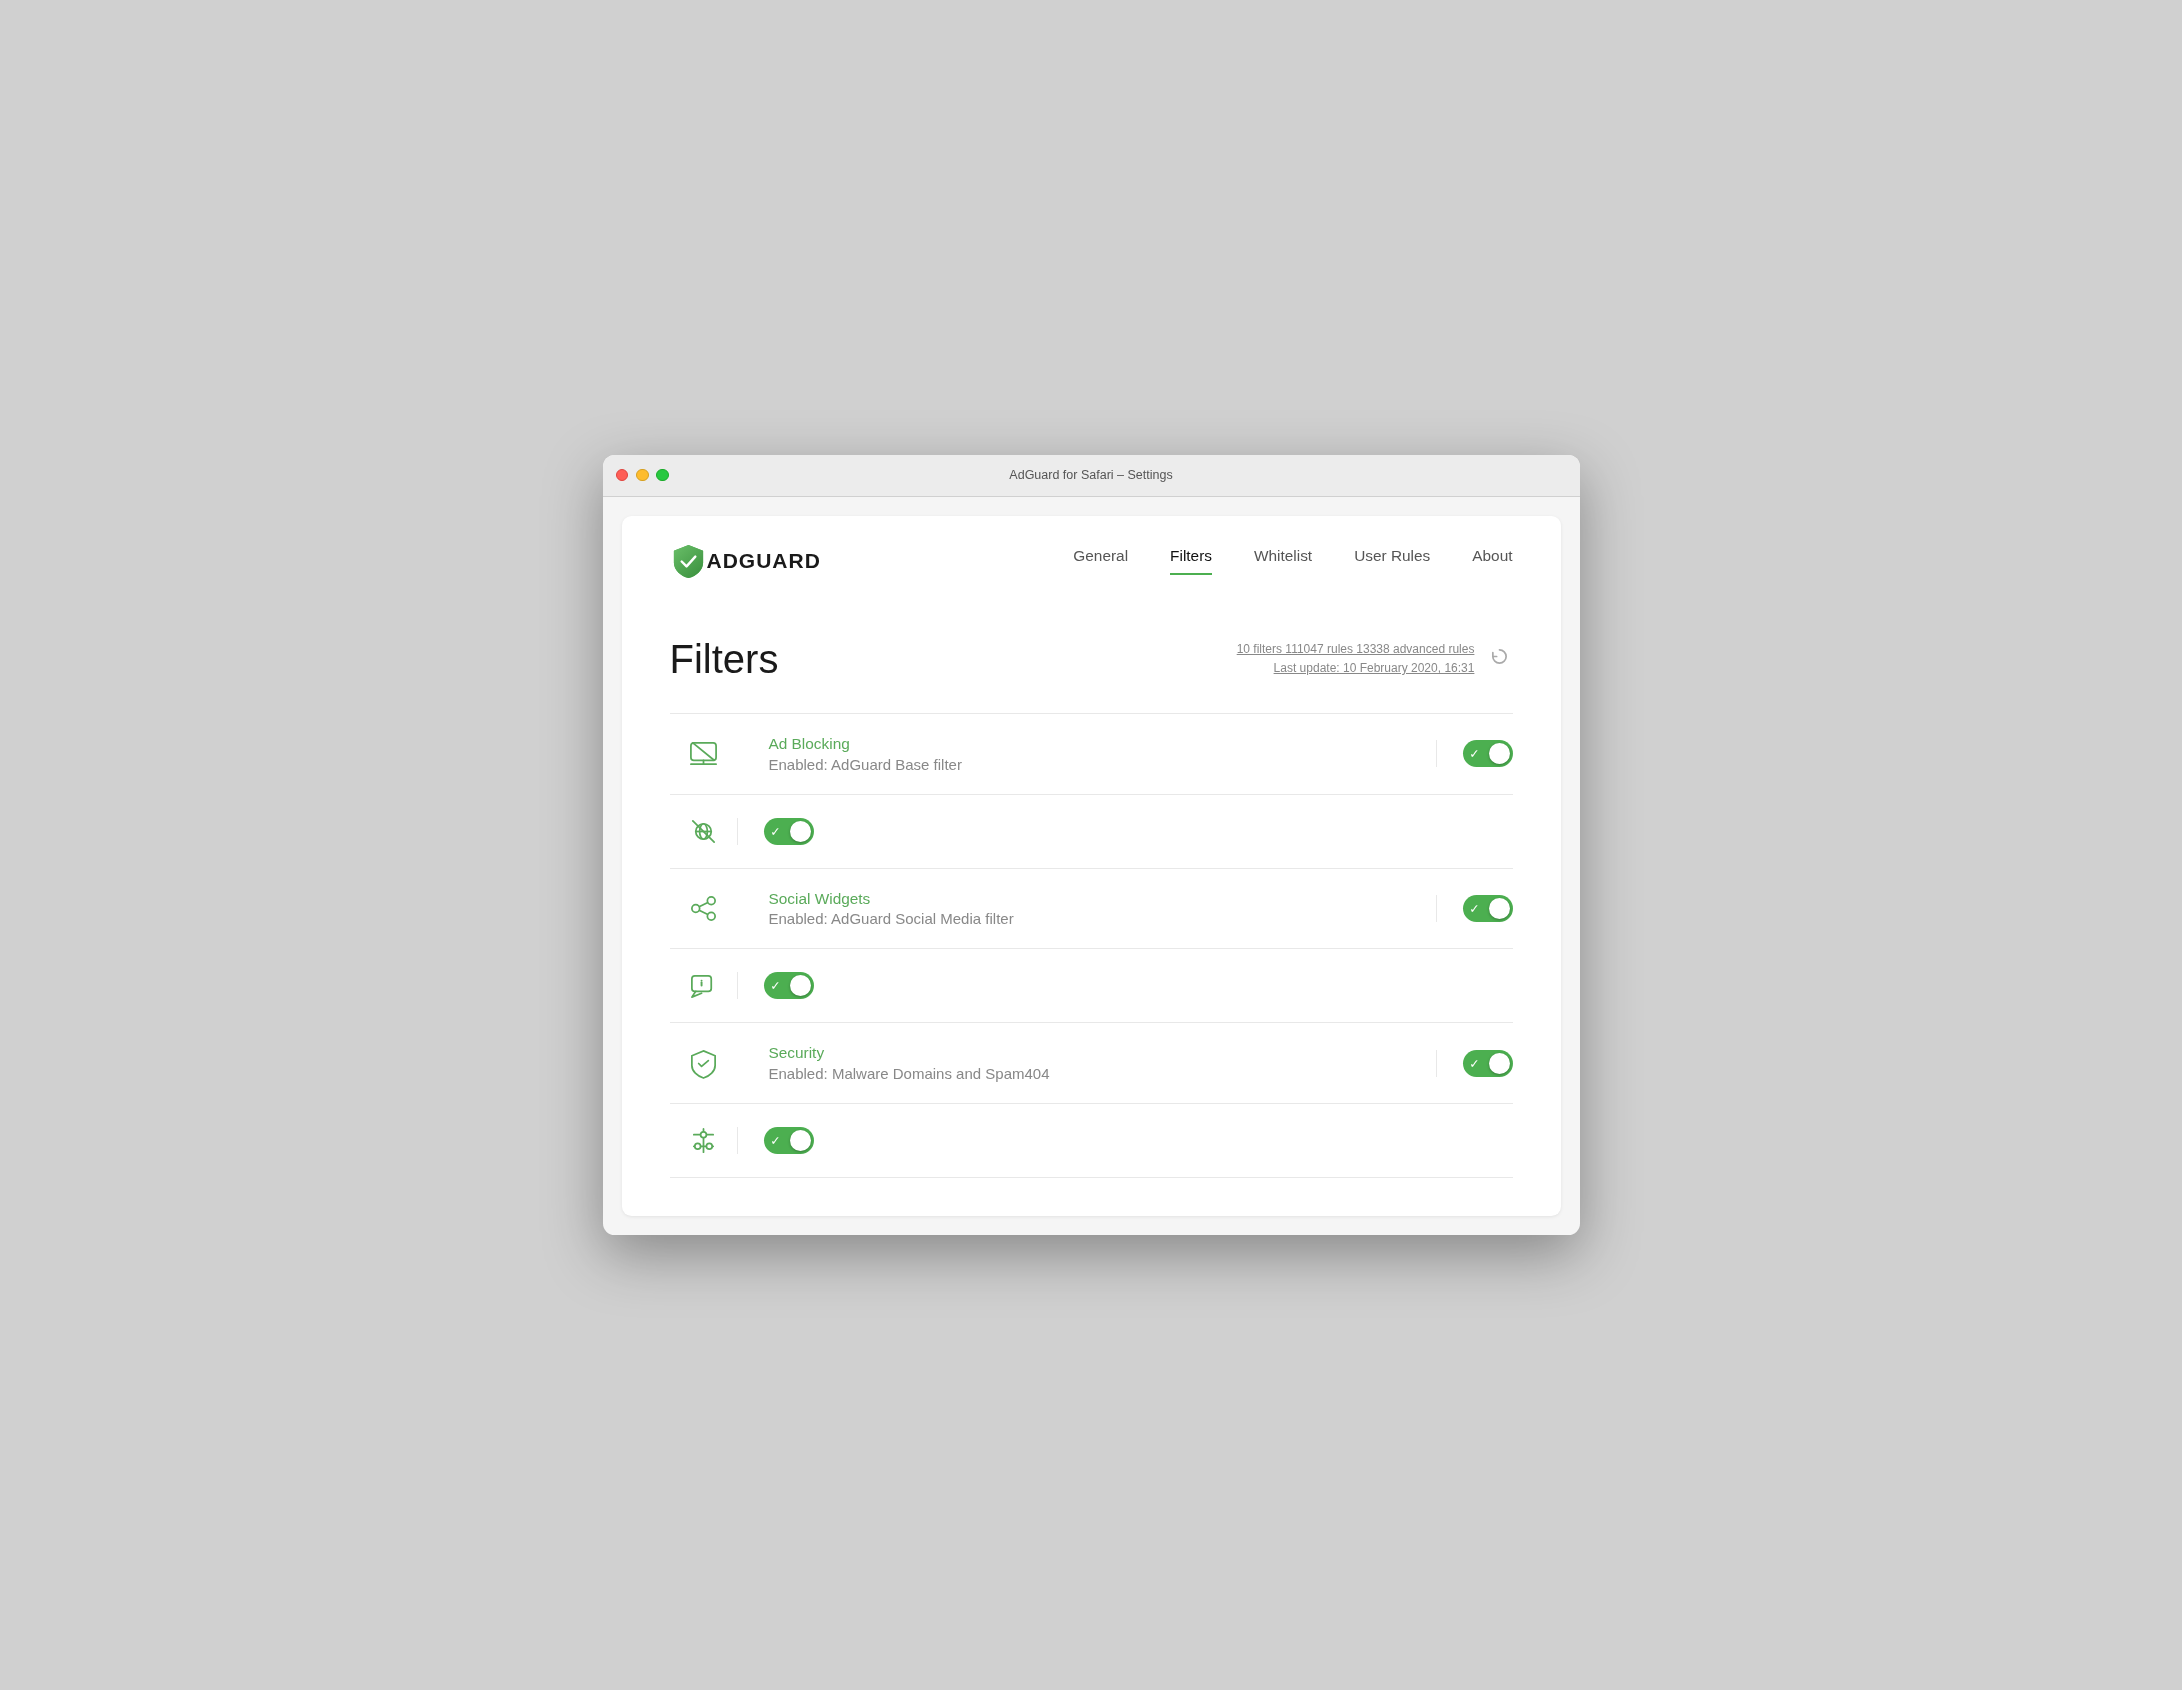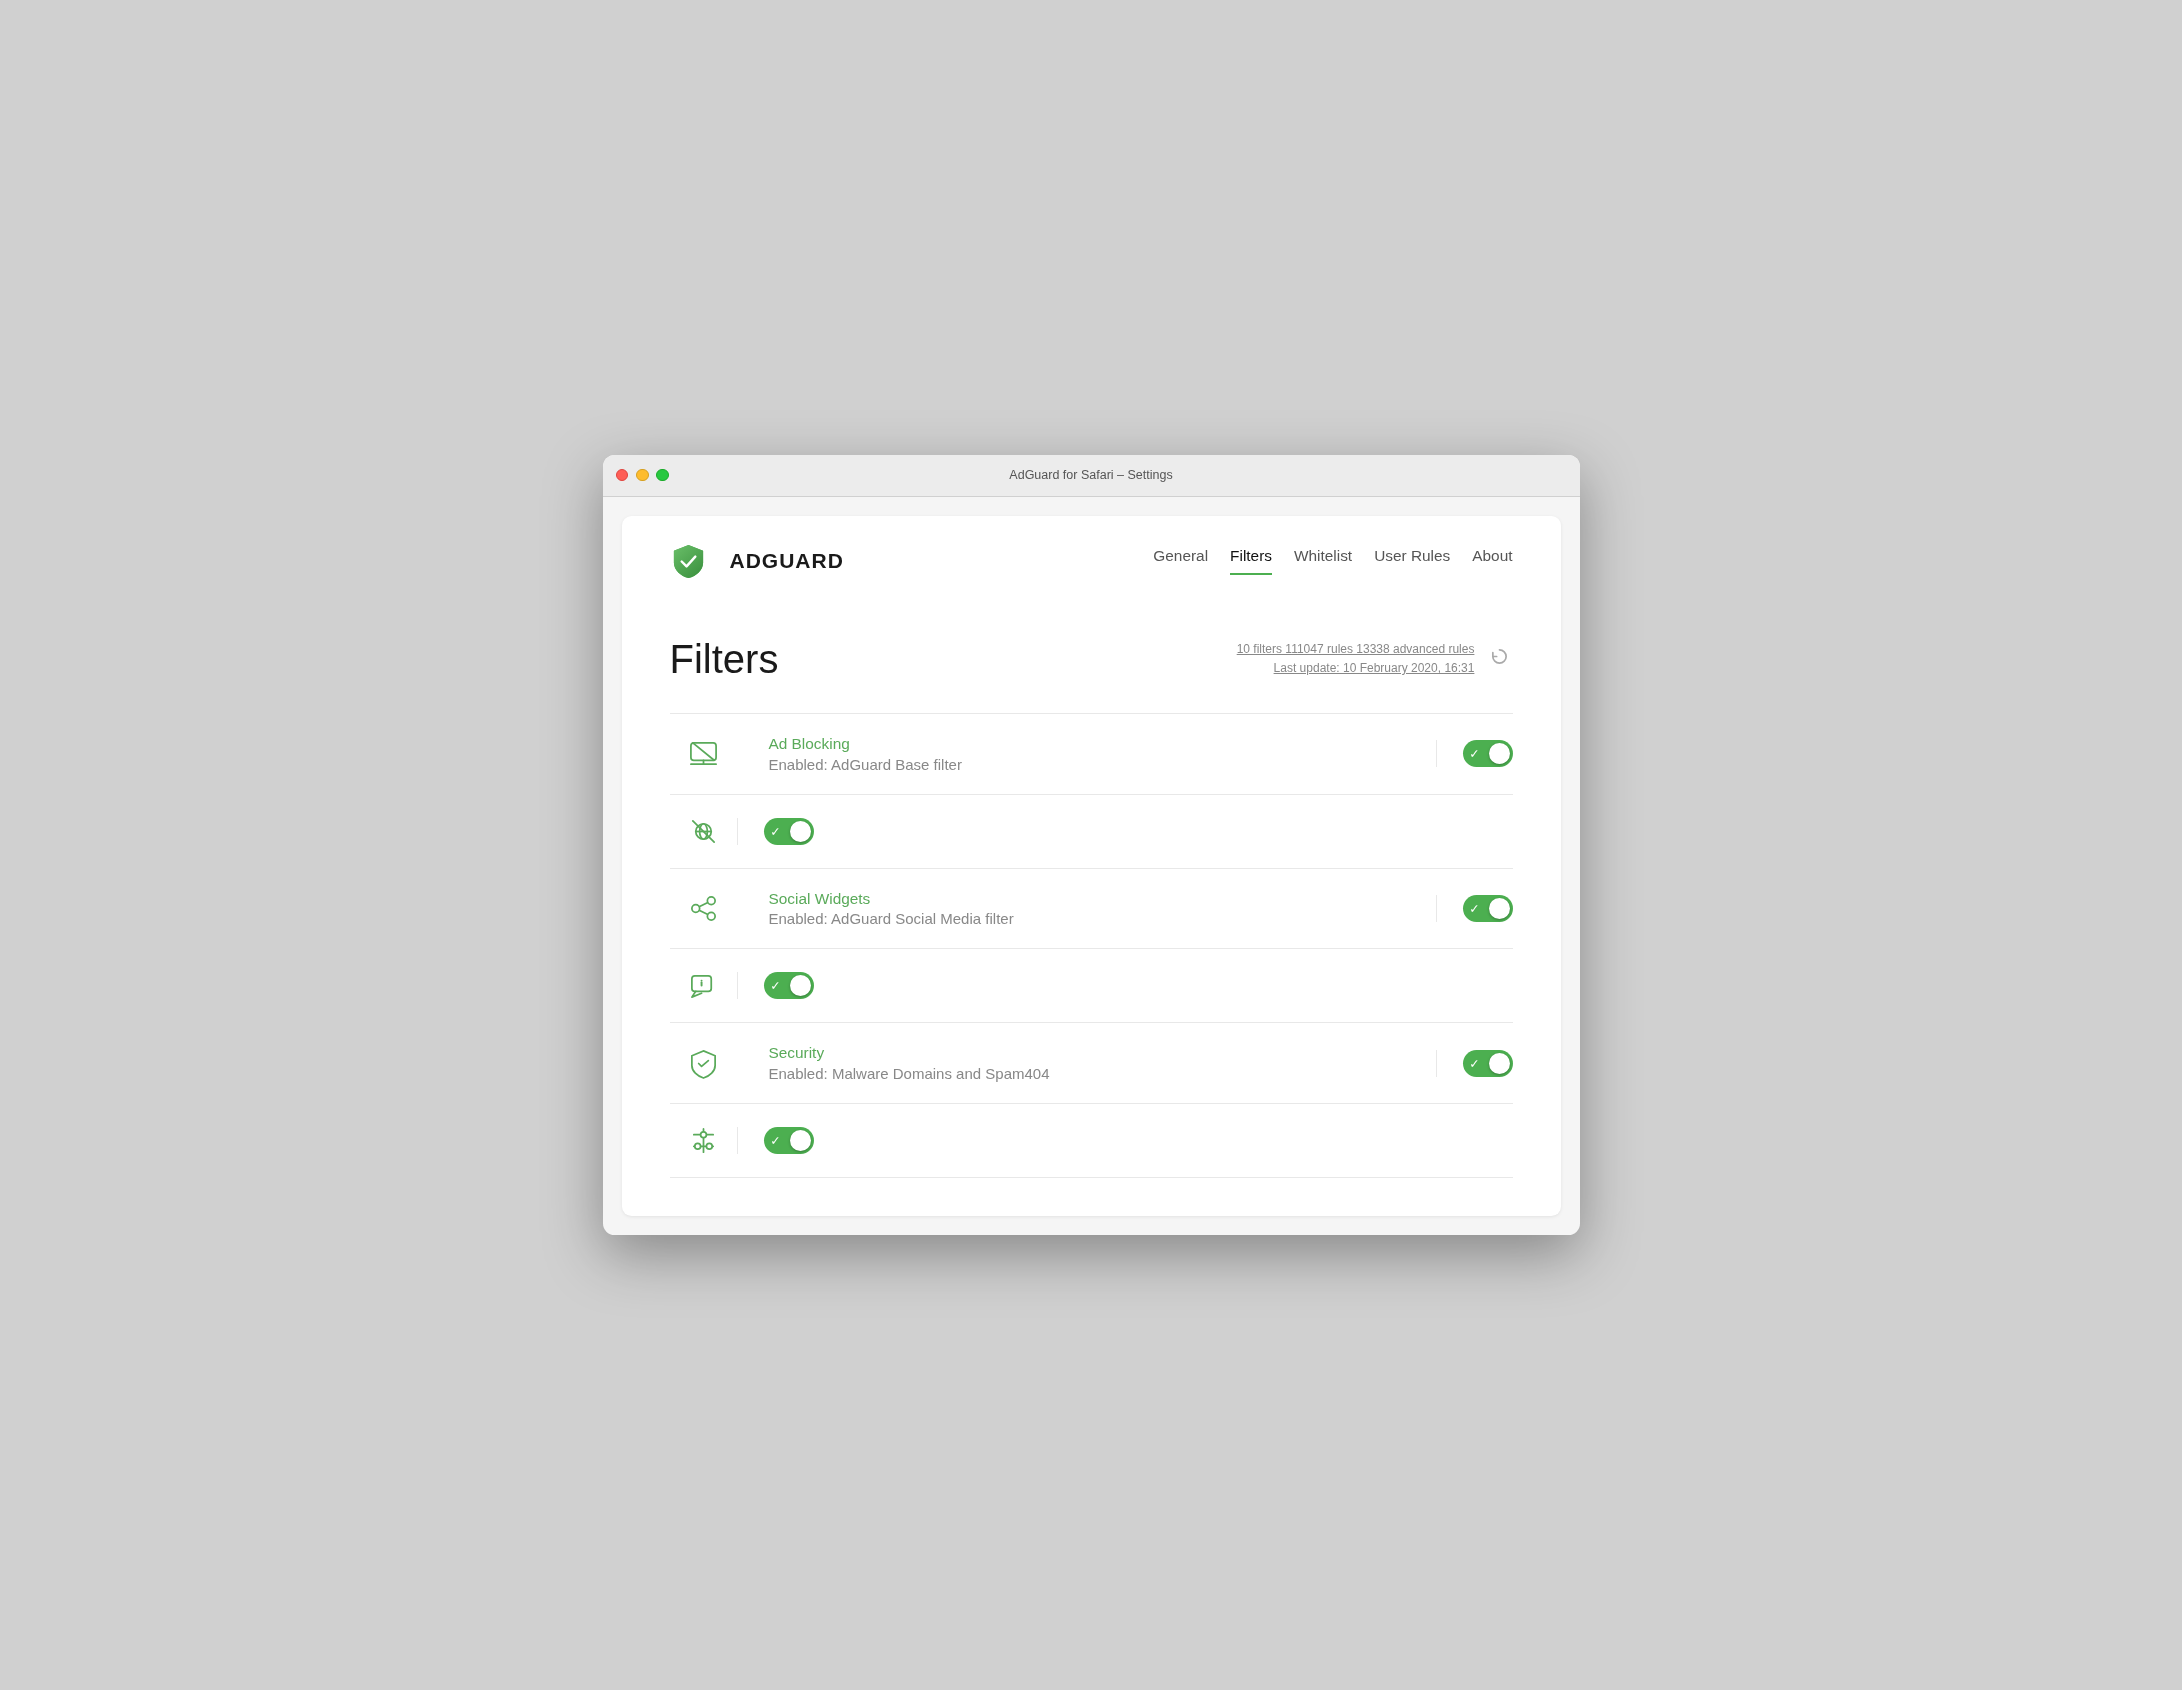--- a/index.html
+++ b/index.html
@@ -66,39 +66,39 @@
     .header {
       display: flex;
       align-items: center;
       padding: 27px 48px 19px 48px;
       border-bottom: none;
     }
 
     .logo {
       display: flex;
       align-items: center;
-      gap: 23px;
+      gap: 0;
       margin-right: auto;
     }
 
     .logo-icon {
       width: 37px;
       height: 37px;
     }
 
     .logo-text {
       font-size: 21px;
       font-weight: 800;
       color: #1a1a1a;
       letter-spacing: 1px;
     }
 
     .nav {
       display: flex;
-      gap: 22px;
+      gap: 42px;
     }
 
     .nav-item {
       font-size: 15.4px;
       color: #555;
       cursor: pointer;
       padding-bottom: 7.7px;
       border-bottom: 2.4px solid transparent;
     }
 

